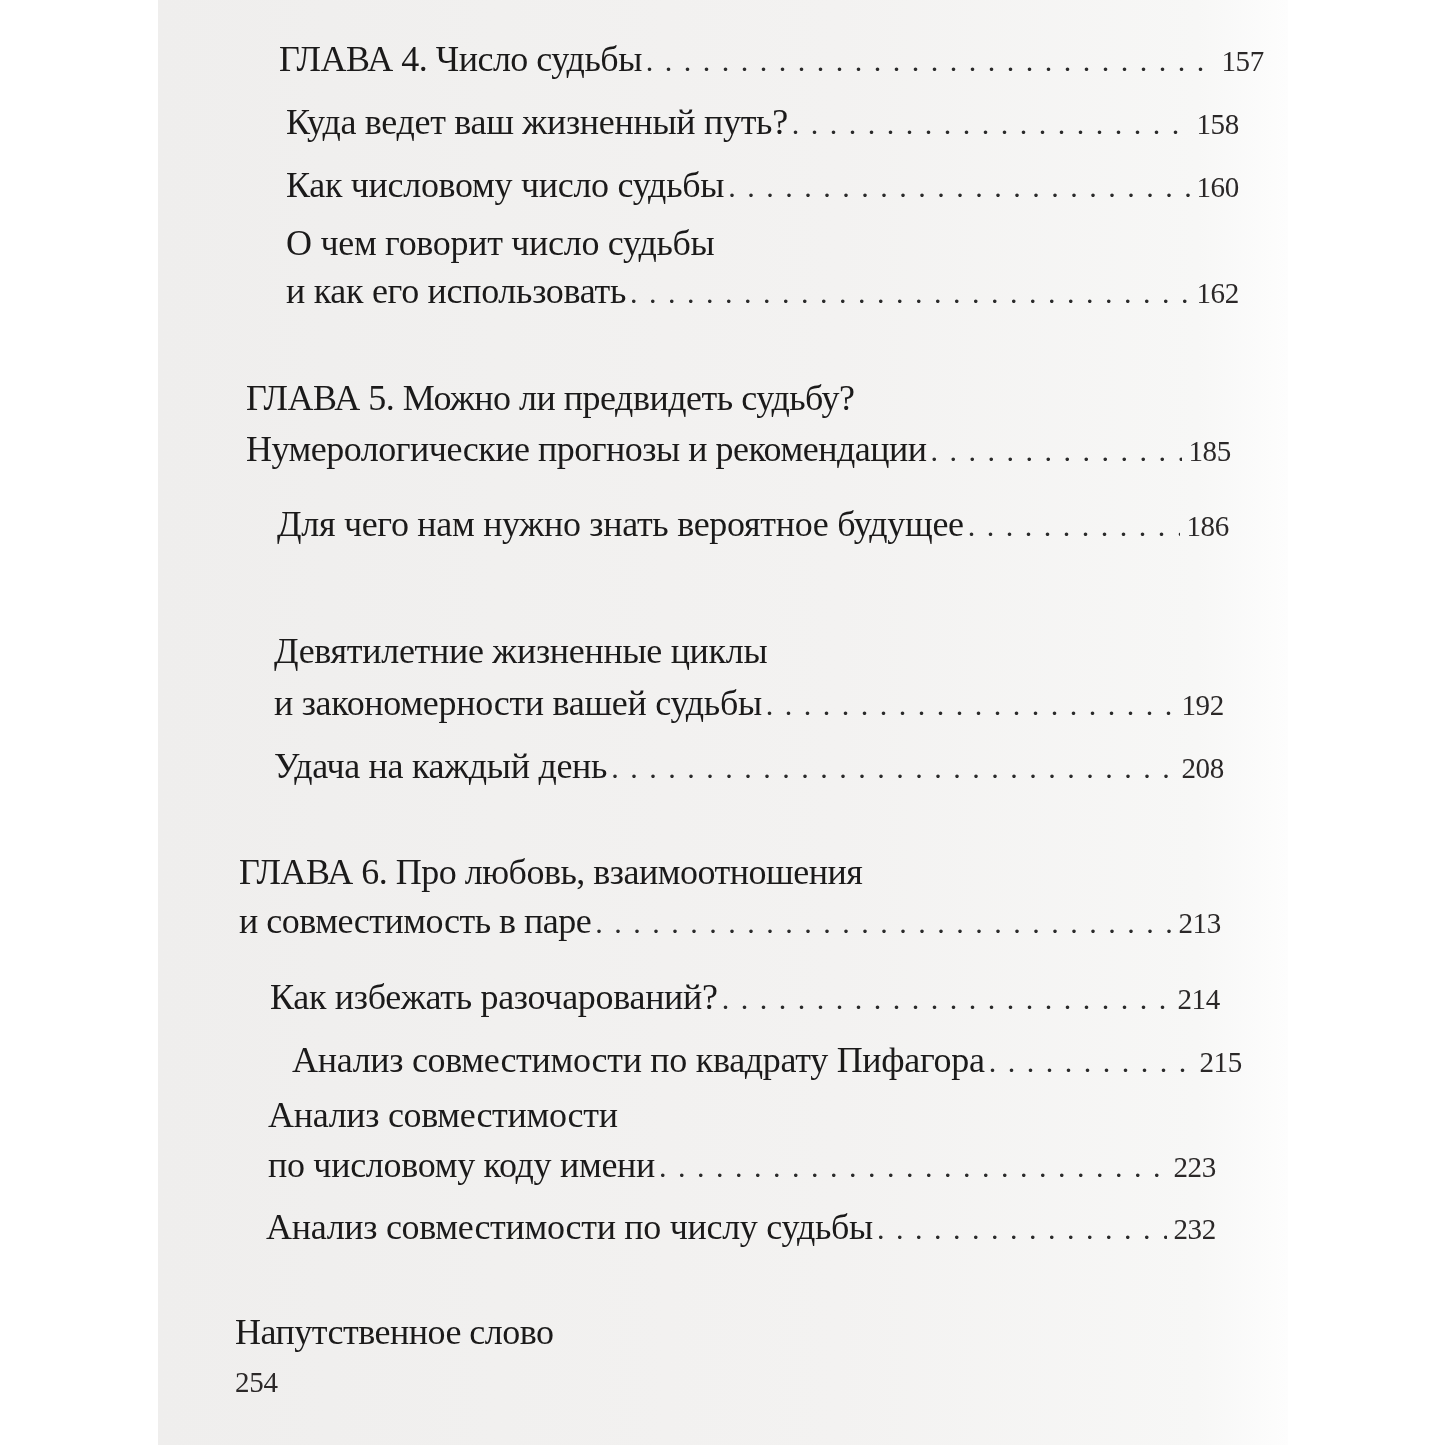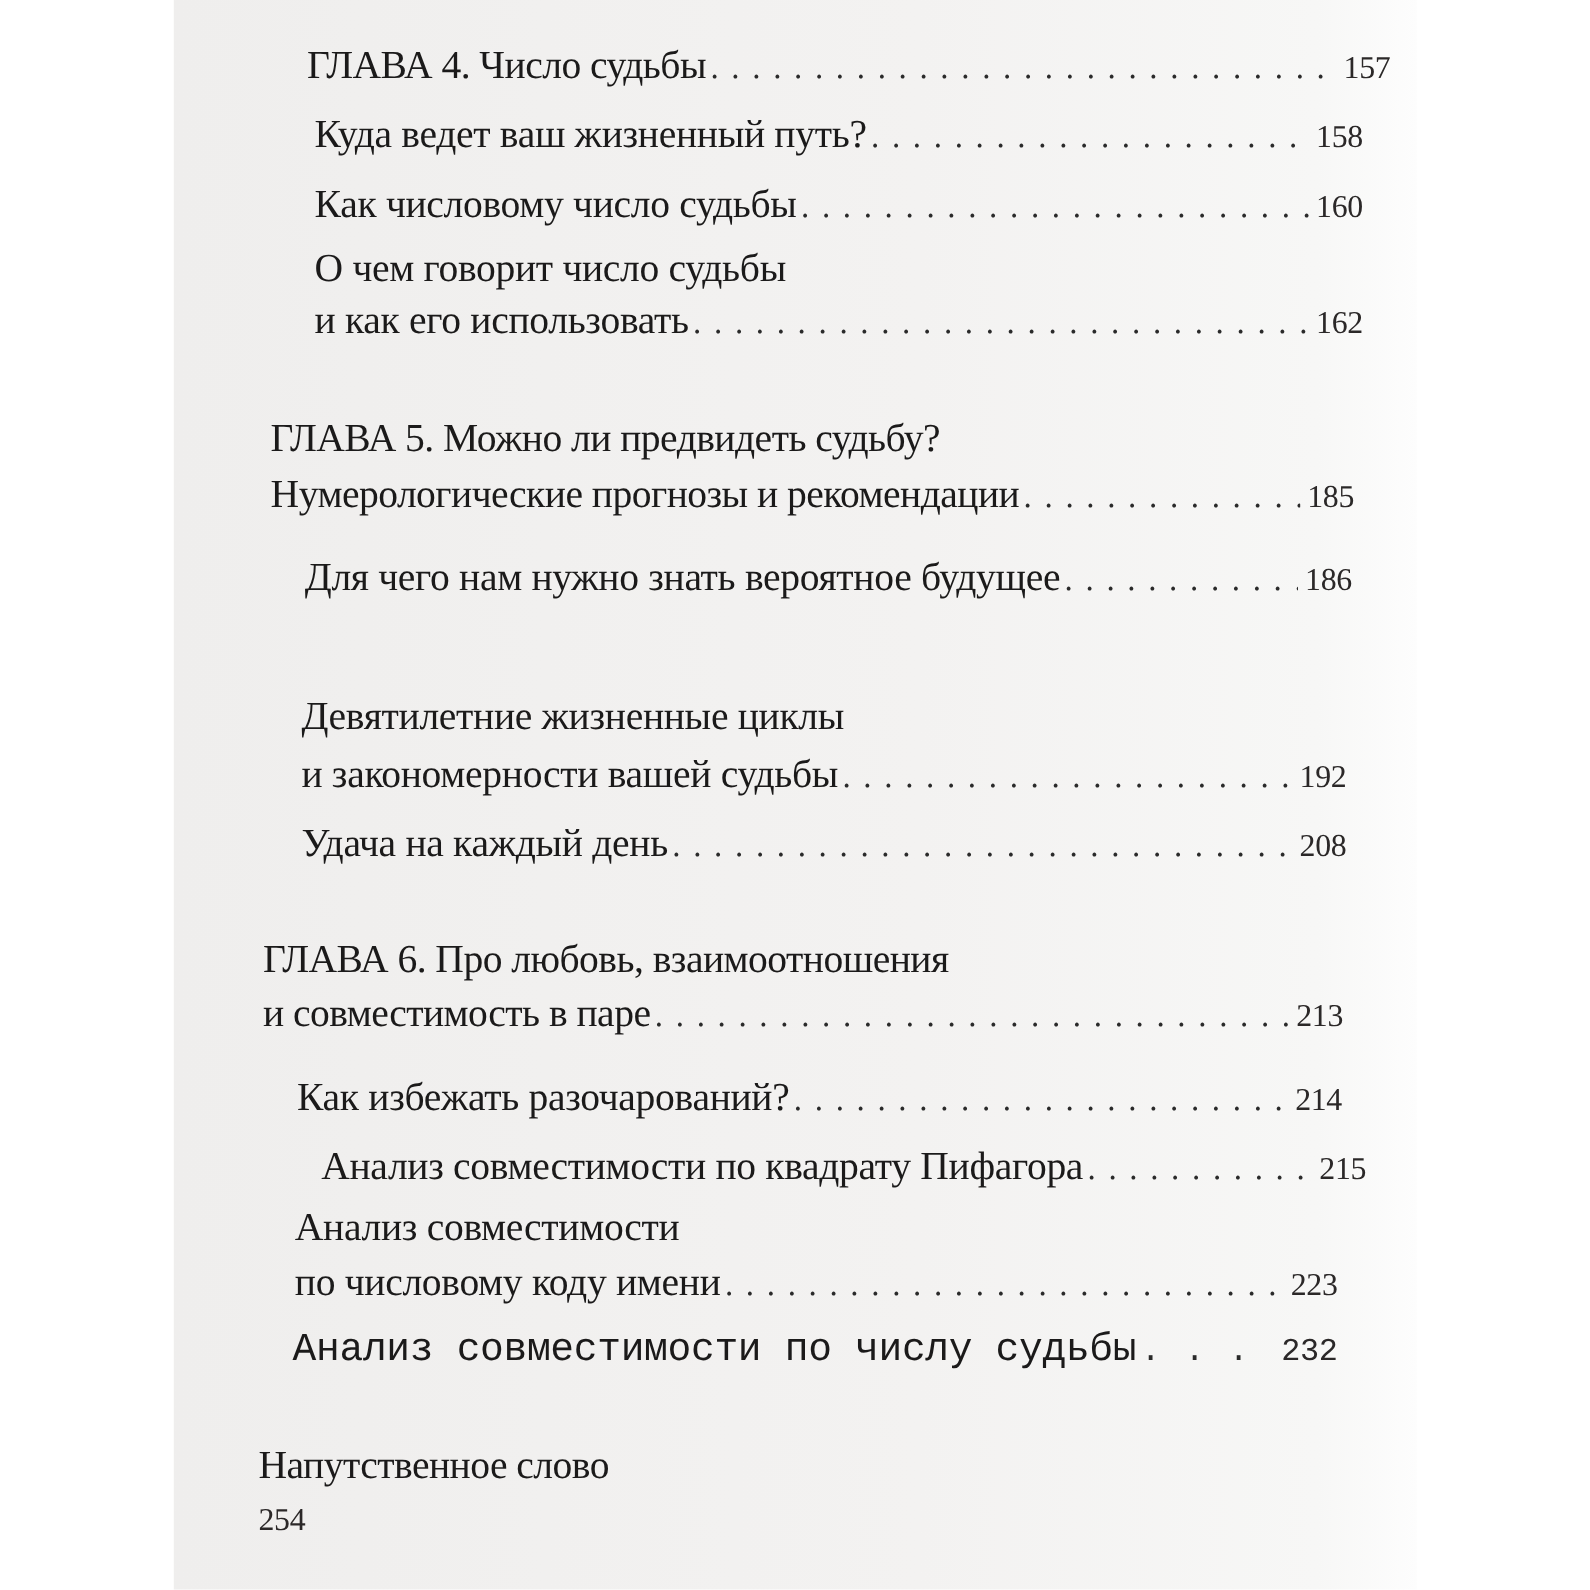--- a/index.html
+++ b/index.html
@@ -149,21 +149,21 @@
 
   <div class="line" style="left:268px; top:1090px; width:950px;">
     <span class="title">Анализ совместимости</span>
   </div>
   <div class="line" style="left:268px; top:1140px; width:948px;">
     <span class="title">по числовому коду имени</span>
     <span class="leader"></span>
     <span class="page-num">223</span>
   </div>
 
-  <div class="line" style="left:266px; top:1202px; width:950px;font-family:Liberation Mono, monospace;">
+  <div class="line" style="left:266px; top:1202px; width:950px;">
     <span class="title">Анализ совместимости по числу судьбы</span>
     <span class="leader"></span>
     <span class="page-num">232</span>
   </div>
 
   <div class="line chapter" style="left:231px; top:1307px; width:984px;flex-direction:column;">
     <span class="title">Напутственное слово</span>
     <span class="leader"></span>
     <span class="page-num">254</span>
   </div>

